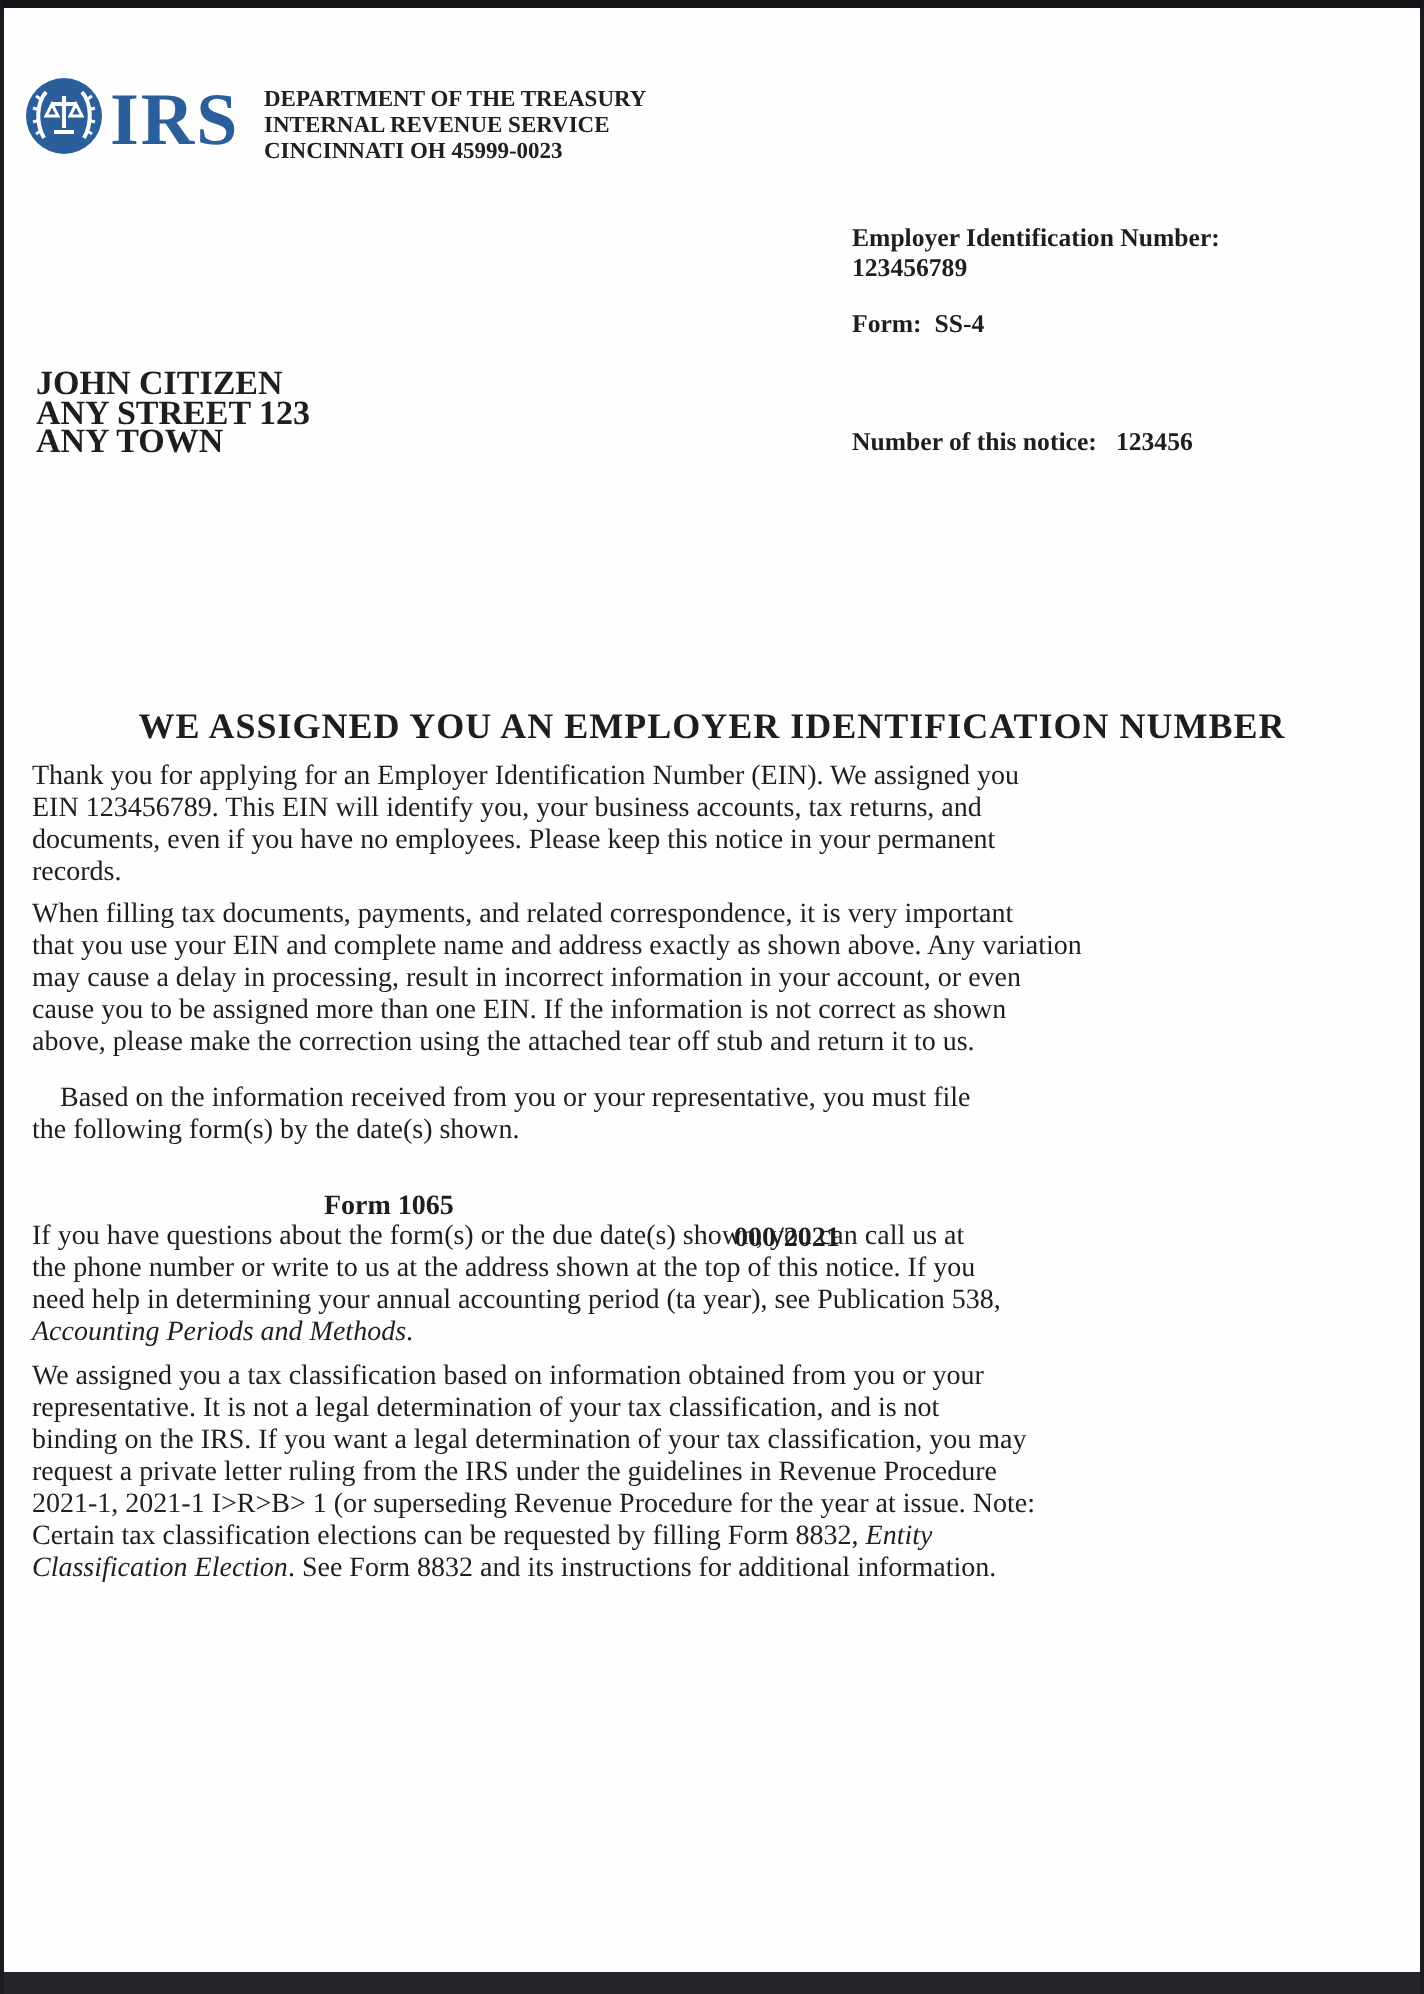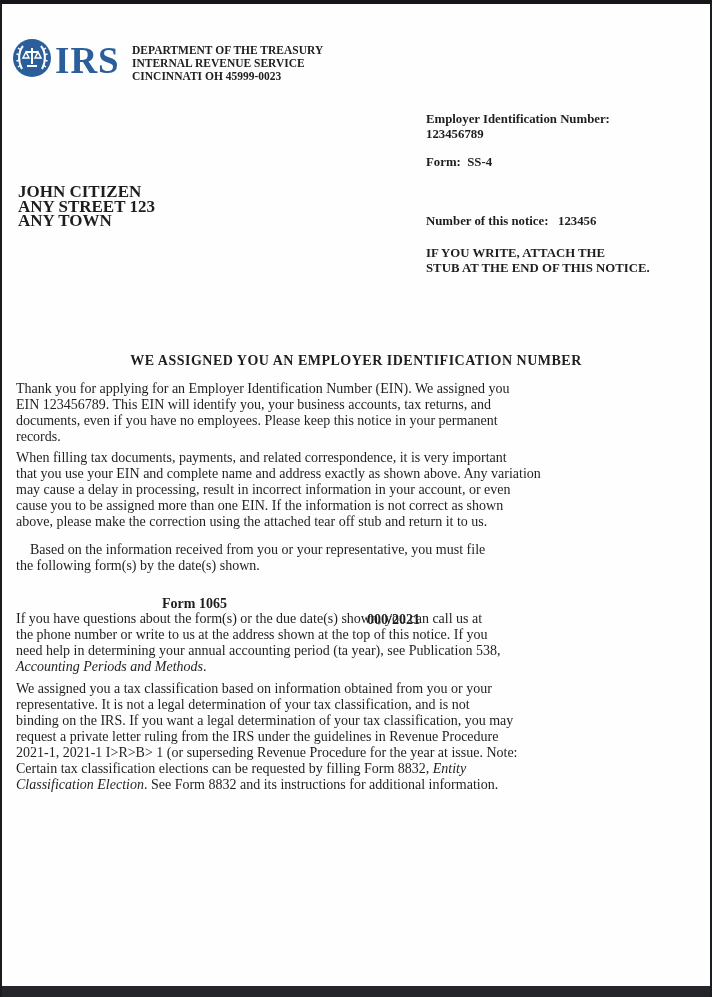--- a/index.html
+++ b/index.html
@@ -46,21 +46,21 @@
   .info-date { top: 79px; }
   .info-ein { top: 108px; }
   .info-form { top: 151px; }
   .info-number { top: 174px; margin-top: 36px; }
   .info-assist { top: 198px; }
   .info-write { top: 242px; }
 
   
   .title {
     left: 0; top: 349px; width: 100%;
-    text-align: center; font-size: 14px; font-weight: bold;
+    text-align: center; font-size: 18px; font-weight: bold;
     letter-spacing: 0.5px;
   }
   .para { left: 14px; font-size: 14px; line-height: 16px; }
   .p1 { top: 377px; }
   .p2 { top: 446px; }
   .p3 { top: 538px; }
   .p4 { top: 607px; }
   .p5 { top: 677px; }
   .form-row { top: 576px; left: 0; width: 100%; font-size: 14px; font-weight: bold; }
   .form-name { position: absolute; left: 160px; }
@@ -98,22 +98,20 @@
 CINCINNATI OH 45999-0023</div>
 
   <div class="abs mono recipient">JOHN CITIZEN
 ANY STREET 123
 ANY TOWN</div>
 
   <div class="abs mono info-item info-ein">Employer Identification Number:
 123456789</div>
   <div class="abs mono info-item info-form">Form:  SS-4</div>
   <div class="abs mono info-item info-number">Number of this notice:   123456</div>
-  <div class="abs mono info-item info-write">IF YOU WRITE, ATTACH THE
-STUB AT THE END OF THIS NOTICE.</div>
 
   <div class="abs mono title">WE ASSIGNED YOU AN EMPLOYER IDENTIFICATION NUMBER</div>
 
   <div class="abs mono para p1">Thank you for applying for an Employer Identification Number (EIN). We assigned you
 EIN 123456789. This EIN will identify you, your business accounts, tax returns, and
 documents, even if you have no employees. Please keep this notice in your permanent
 records.</div>
   <div class="abs mono para p2">When filling tax documents, payments, and related correspondence, it is very important
 that you use your EIN and complete name and address exactly as shown above. Any variation
 may cause a delay in processing, result in incorrect information in your account, or even

